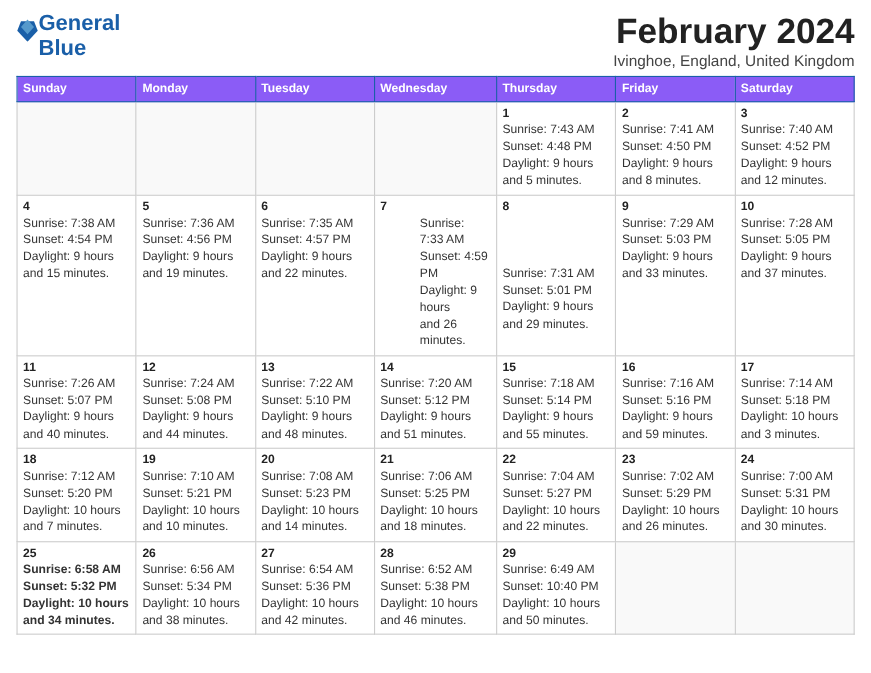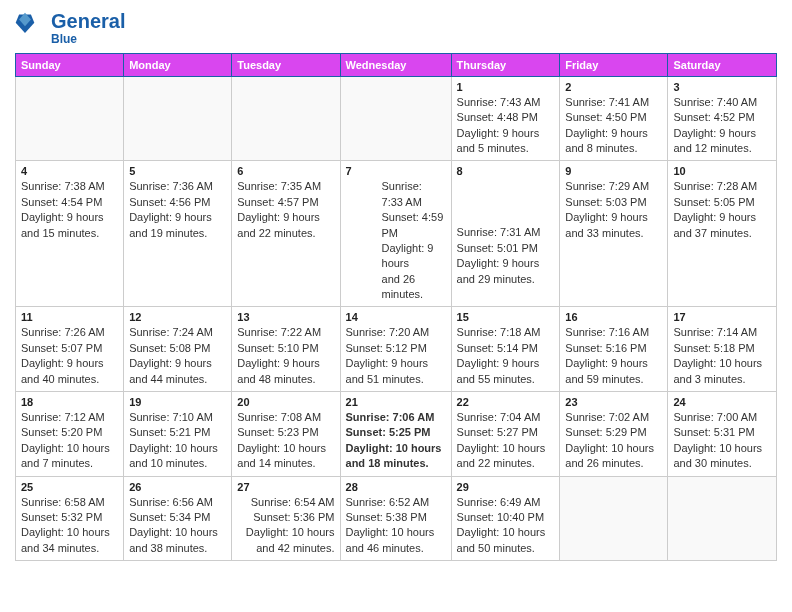--- a/index.html
+++ b/index.html
@@ -12,21 +12,21 @@
     }
     .header {
       display: flex;
       justify-content: space-between;
       align-items: flex-start;
       margin-bottom: 6px;
     }
     .logo {
       display: flex;
       align-items: center;
-      gap: 16px;
+      gap: 0;
     }
     .logo-icon {
       width: 20px;
       height: 22px;
       position: relative;
       top: -4px;
     }
     .title-block {
       text-align: right;
     }
@@ -38,21 +38,21 @@
     .location {
       font-size: 14px;
       color: #444;
     }
     .calendar {
       width: 100%;
       border-collapse: collapse;
       font-size: 10.5px;
     }
     .calendar th {
-      background: #d946ef;
+      background: #8b5cf6;
       color: #fff;
       text-align: left;
       padding: 5px 5px;
       font-size: 11px;
       font-weight: bold;
       border: 1px solid #1a5fa8;
     }
     .calendar td {
       vertical-align: top;
       border: 1px solid #ccc;
@@ -85,22 +85,26 @@
 <div class="header">
   <div class="logo">
     <div>
       <svg class="logo-icon" width="22" height="26" viewBox="0 0 22 26">
         <polygon points="4,4 18,4 22,14 11,26 0,14" fill="#1a5fa8"></polygon>
         <polygon points="11,2 18,10 11,18 4,10" fill="#5599cc"></polygon>
       </svg>
     </div>
     <div>
       <div style="font-size:20px;font-weight:bold;color:#1a5fa8;line-height:1.15;">General</div>
-      <div style="font-size:12px;font-weight:bold;color:#1a5fa8;line-height:1.15;">Blue</div>
+      <div style="font-size:20px;font-weight:bold;color:#1a5fa8;line-height:1.15;">Blue</div>
     </div>
+  </div>
+  <div class="title-block">
+    <div class="month-year">February 2024</div>
+    <div class="location">Ivinghoe, England, United Kingdom</div>
   </div>
 </div>
 
 <table class="calendar">
   <thead>
     <tr>
     <th>Sunday</th>
         <th>Monday</th>
         <th>Tuesday</th>
         <th>Wednesday</th>
@@ -256,21 +260,21 @@
         </td>
         <td>
           <div class="day-num">20</div>
           <div class="day-info" style="white-space: pre-line;">Sunrise: 7:08 AM
 Sunset: 5:23 PM
 Daylight: 10 hours
 and 14 minutes.</div>
         </td>
         <td>
           <div class="day-num">21</div>
-          <div class="day-info" style="white-space: pre-line; font-weight: bold;">Sunrise: 7:06 AM
+          <div class="day-info" style="white-space: pre-line;">Sunrise: 7:06 AM
 Sunset: 5:25 PM
 Daylight: 10 hours
 and 18 minutes.</div>
         </td>
         <td>
           <div class="day-num">22</div>
           <div class="day-info" style="white-space: pre-line;">Sunrise: 7:04 AM
 Sunset: 5:27 PM
 Daylight: 10 hours
 and 22 minutes.</div>
@@ -286,35 +290,35 @@
           <div class="day-num">24</div>
           <div class="day-info" style="white-space: pre-line;">Sunrise: 7:00 AM
 Sunset: 5:31 PM
 Daylight: 10 hours
 and 30 minutes.</div>
         </td>
       </tr>
       <tr class="last-row">
         <td>
           <div class="day-num">25</div>
-          <div class="day-info" style="white-space: pre-line;">Sunrise: 6:58 AM
+          <div class="day-info" style="white-space: pre-line; font-weight: bold;">Sunrise: 6:58 AM
 Sunset: 5:32 PM
 Daylight: 10 hours
 and 34 minutes.</div>
         </td>
         <td>
           <div class="day-num">26</div>
           <div class="day-info" style="white-space: pre-line;">Sunrise: 6:56 AM
 Sunset: 5:34 PM
 Daylight: 10 hours
 and 38 minutes.</div>
         </td>
         <td>
           <div class="day-num">27</div>
-          <div class="day-info" style="white-space: pre-line; text-align: right;">Sunrise: 6:54 AM
+          <div class="day-info" style="white-space: pre-line;">Sunrise: 6:54 AM
 Sunset: 5:36 PM
 Daylight: 10 hours
 and 42 minutes.</div>
         </td>
         <td>
           <div class="day-num">28</div>
           <div class="day-info" style="white-space: pre-line;">Sunrise: 6:52 AM
 Sunset: 5:38 PM
 Daylight: 10 hours
 and 46 minutes.</div>

